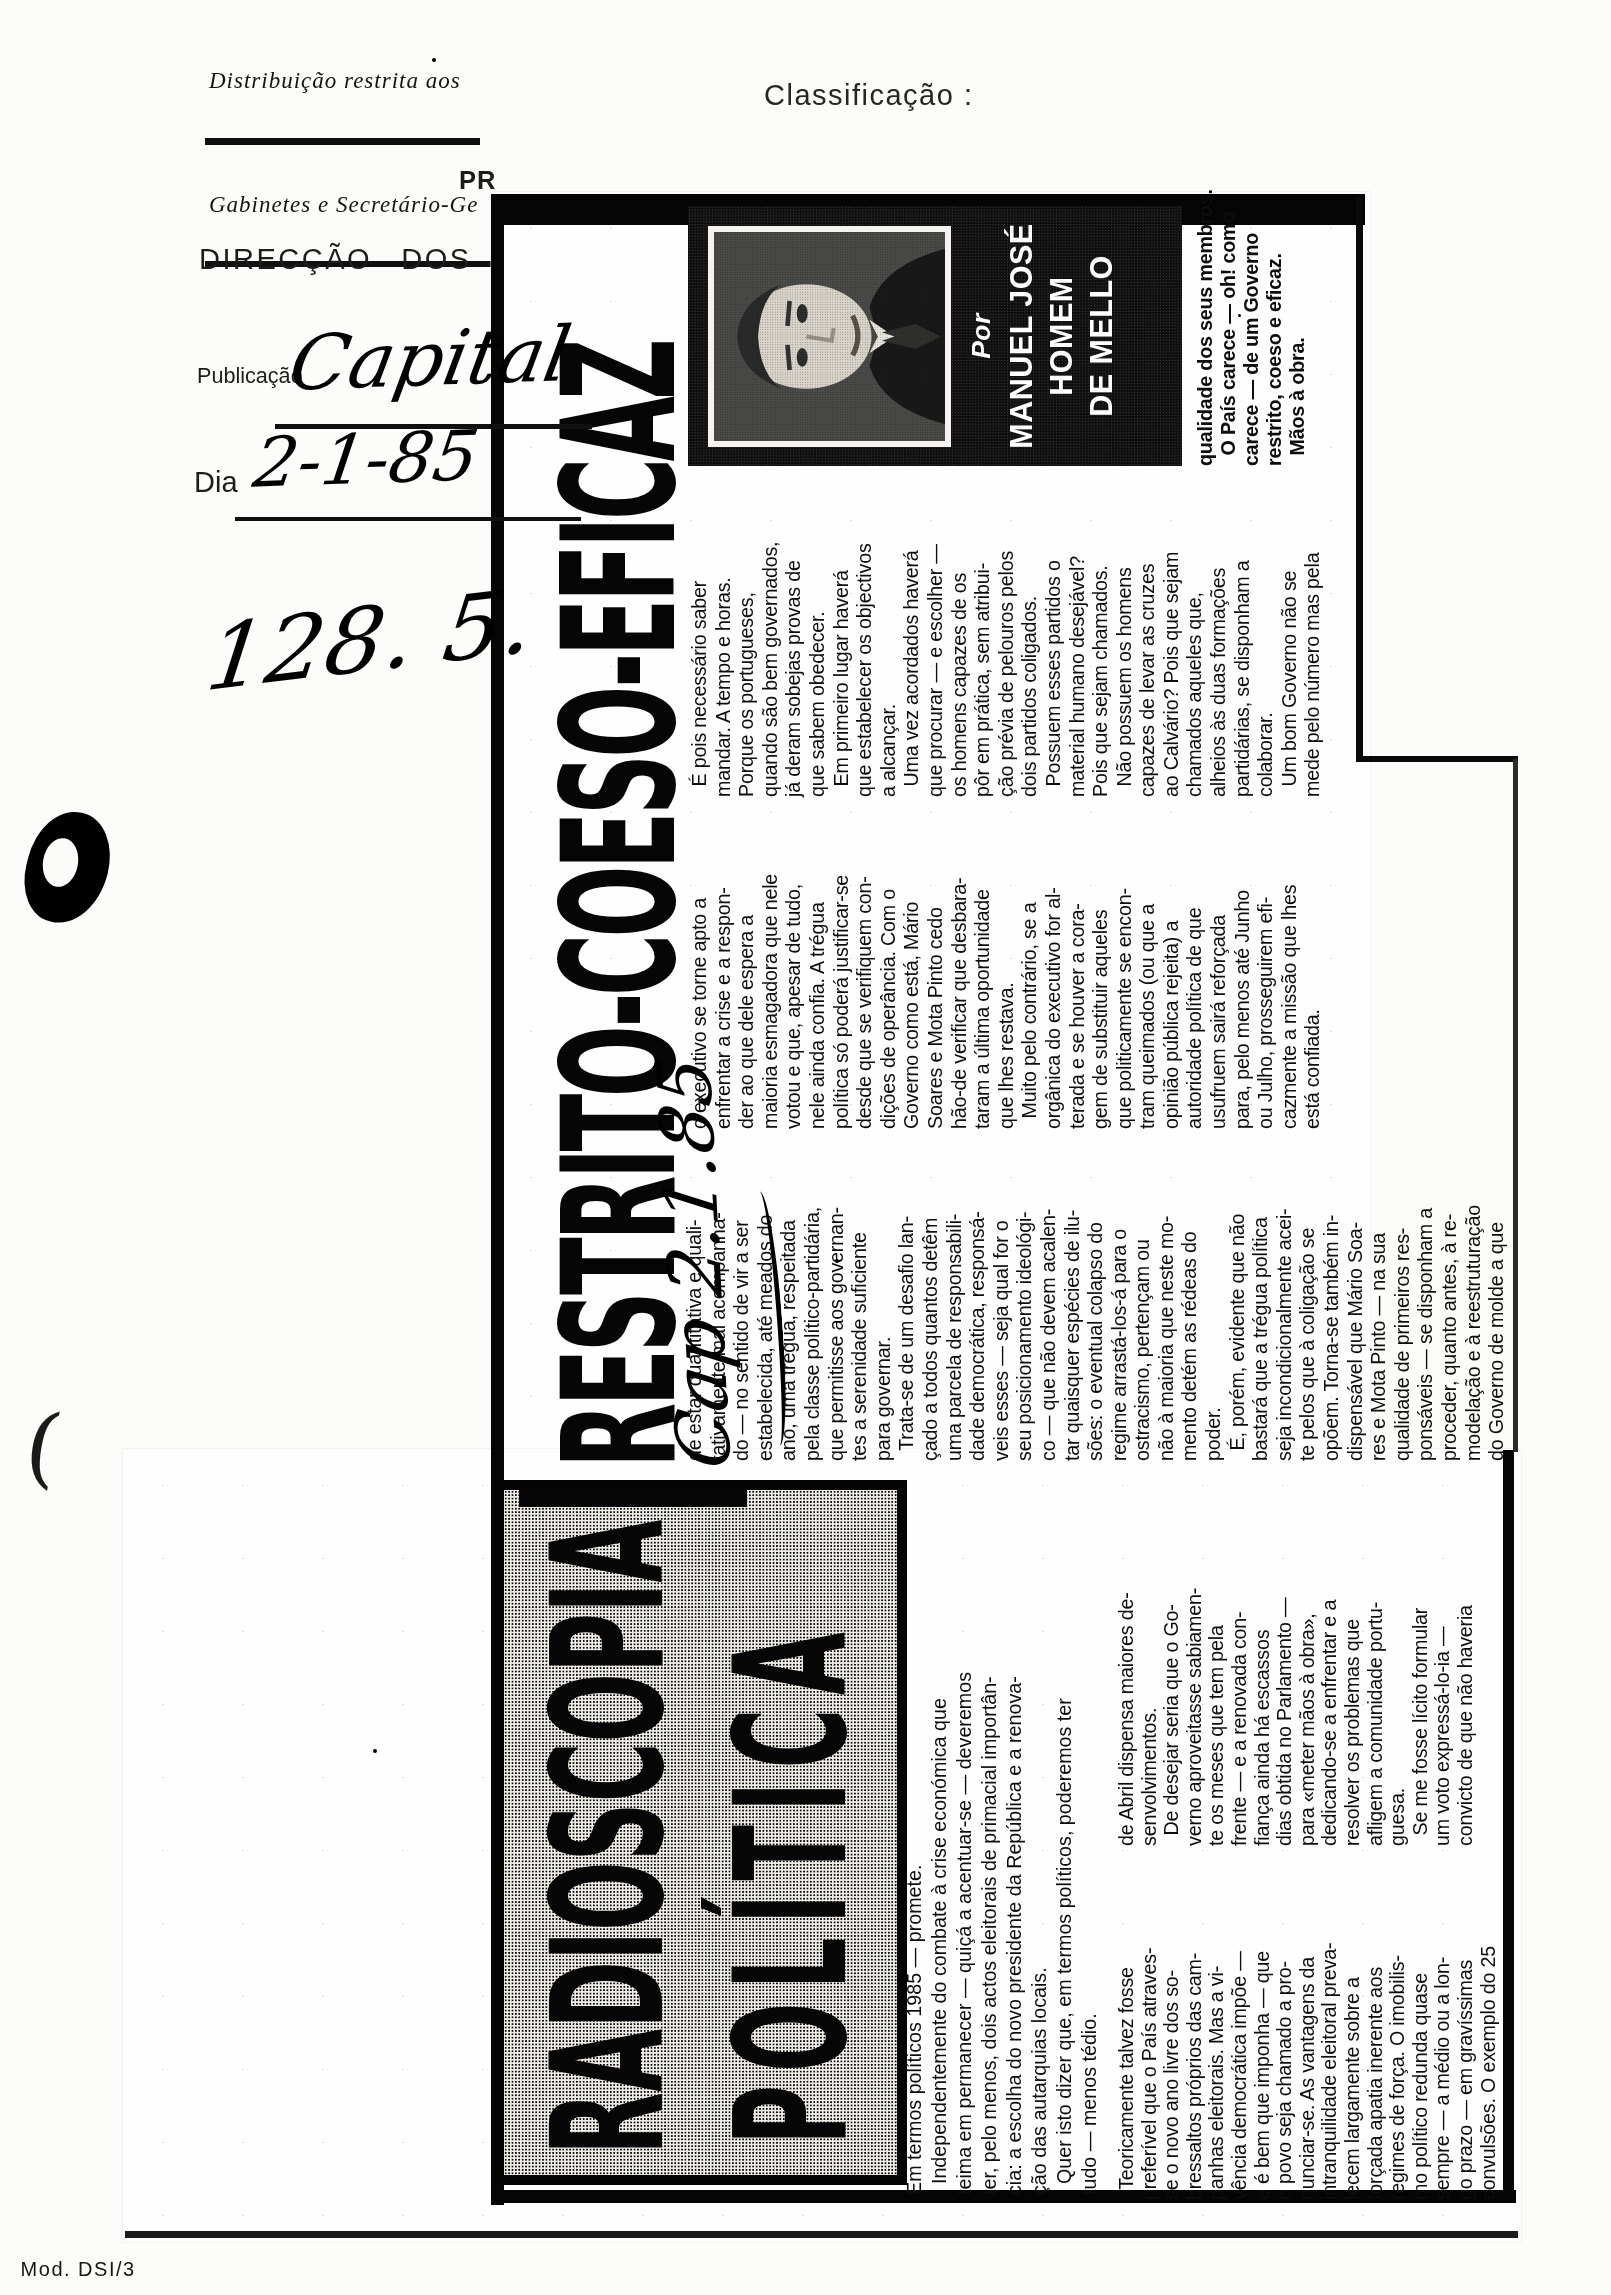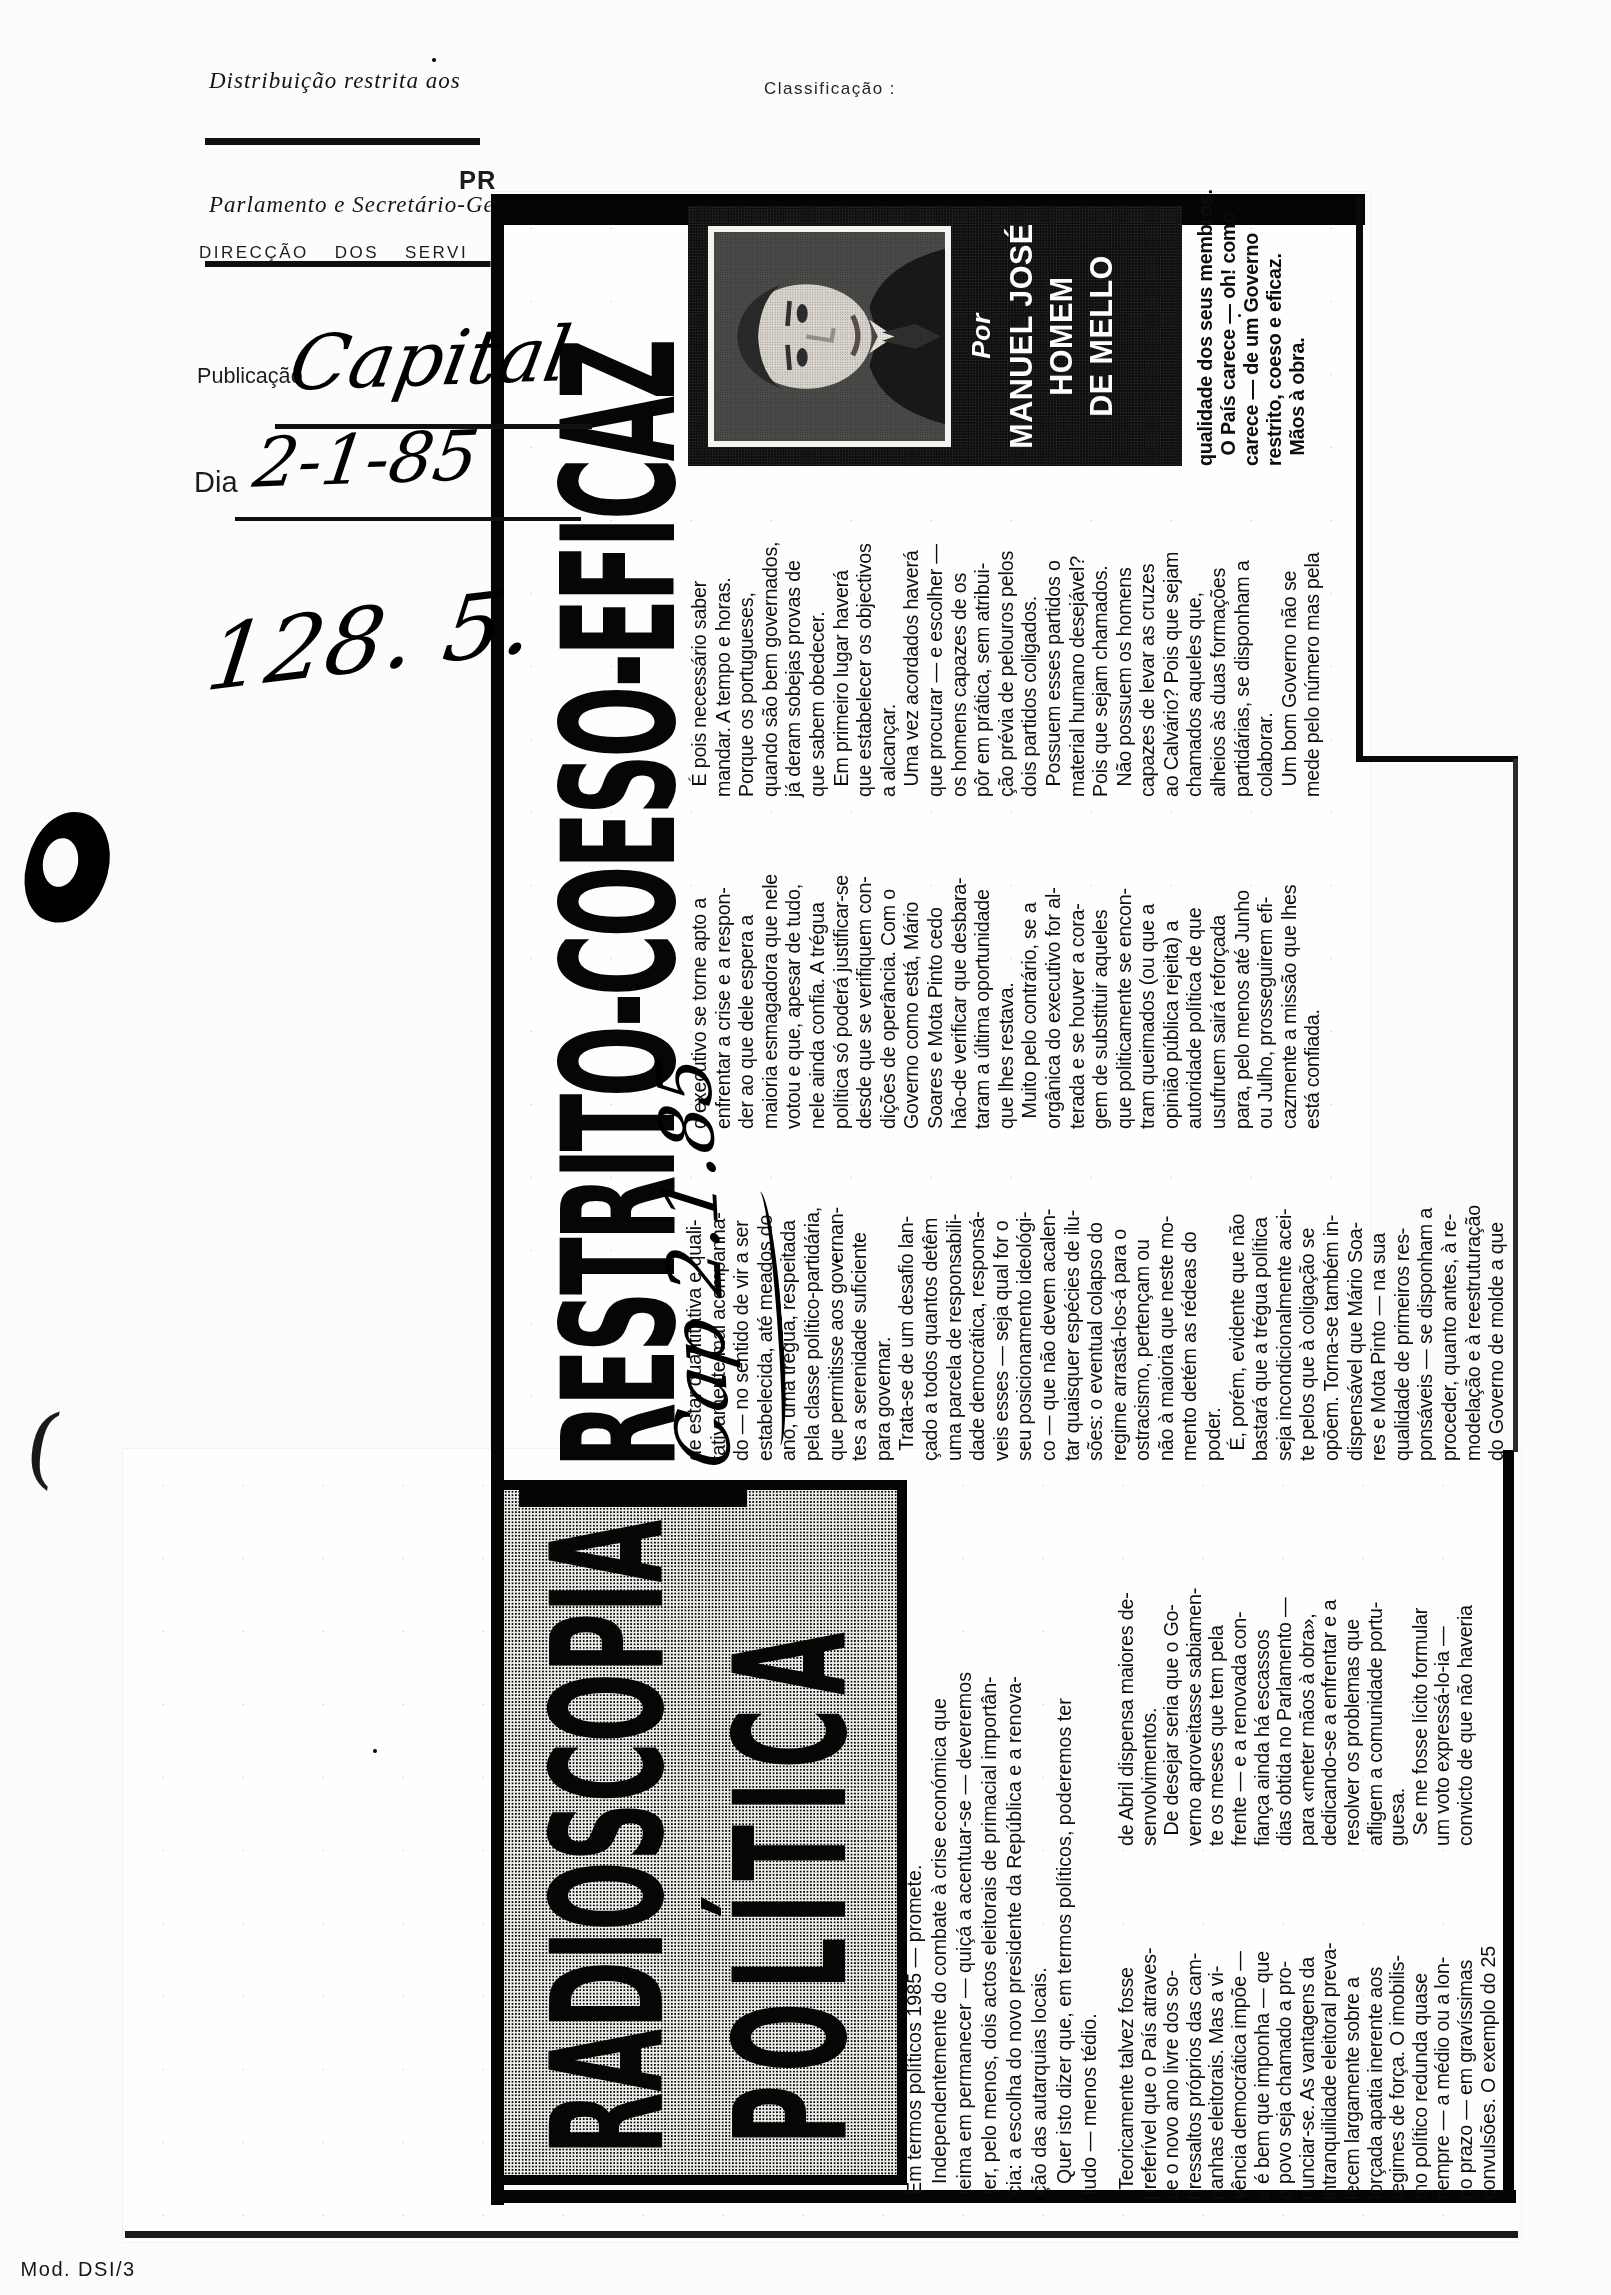--- a/index.html
+++ b/index.html
@@ -2,21 +2,21 @@
 <html style="font-size:7.9px"><head>
 <meta charset="utf-8">
 <style>
   html,body{margin:0;padding:0;}
   body{width:1612px;height:2295px;position:relative;background:#fcfcfa;overflow:hidden;
        font-family:"Liberation Sans", sans-serif;color:#0b0b0b;}
   .abs{position:absolute;}
   
   .form-italic{font-family:"Liberation Serif", serif;font-style:italic;font-size:23px;letter-spacing:1px;color:#141414;}
   .form-bar{background:#101010;}
-  .form-sans{font-size:17px;color:#1c1c1c;}
+  .form-sans{font-size:29px;color:#1c1c1c;}
   .hand{font-family:"DejaVu Serif", serif;font-style:italic;color:#000;}
   
   .paper{background:#fefefe;box-shadow:0 0 0 0.5px #e8e8e4;
          background-image:radial-gradient(#00000022 0.5px, transparent 0.6px);background-size:80px 73px;}
   .rule{background:#050505;}
   
   #clip-wrap{left:123px;top:191px;width:1398px;height:2051px;z-index:4;}
   #clip-inner{left:0;top:0;width:2051px;height:1398px;transform-origin:0 0;
               transform:translate(0,2051px) rotate(-90deg);}
   .halftone{background-color:#efede8;
@@ -28,21 +28,21 @@
   .bold .tl{font-weight:bold;}
   .byline-line{color:#fff;font-weight:bold;font-size:30.5px;line-height:40px;text-align:center;
                font-family:"Liberation Sans",sans-serif;letter-spacing:0.5px;}
   .speck{background:#000;border-radius:50%;}
 </style>
 </head>
 <body>
 
 <div class="abs form-italic" style="left:209px;top:68px;">Distribuição restrita aos</div>
 <div class="abs form-bar" style="left:205px;top:138px;width:275px;height:6.9px;"></div>
-<div class="abs form-italic" style="left:209px;top:192px;">Parlamento e Secretário-Ge</div>
+<div class="abs form-italic" style="left:209px;top:192px;">Gabinetes e Secretário-Ge</div>
 <div class="abs form-bar" style="left:205px;top:261px;width:291px;height:6.4px;"></div>
 
 <div class="abs form-sans" style="left:764px;top:79px;letter-spacing:1.5px;color:#262626;">Classificação :</div>
 
 <div class="abs form-sans" style="left:459px;top:166px;font-size:25.5px;font-weight:bold;letter-spacing:1px;">PR</div>
 
 <div class="abs form-sans" style="left:199px;top:243px;word-spacing:18.7px;letter-spacing:2.5px;">DIRECÇÃO  DOS  SERVI</div>
 
 <div class="abs form-sans" style="left:197px;top:363px;font-size:21.6px;">Publicação</div>
 <div class="abs form-sans" style="left:194px;top:466px;font-size:29px;">Dia</div>

